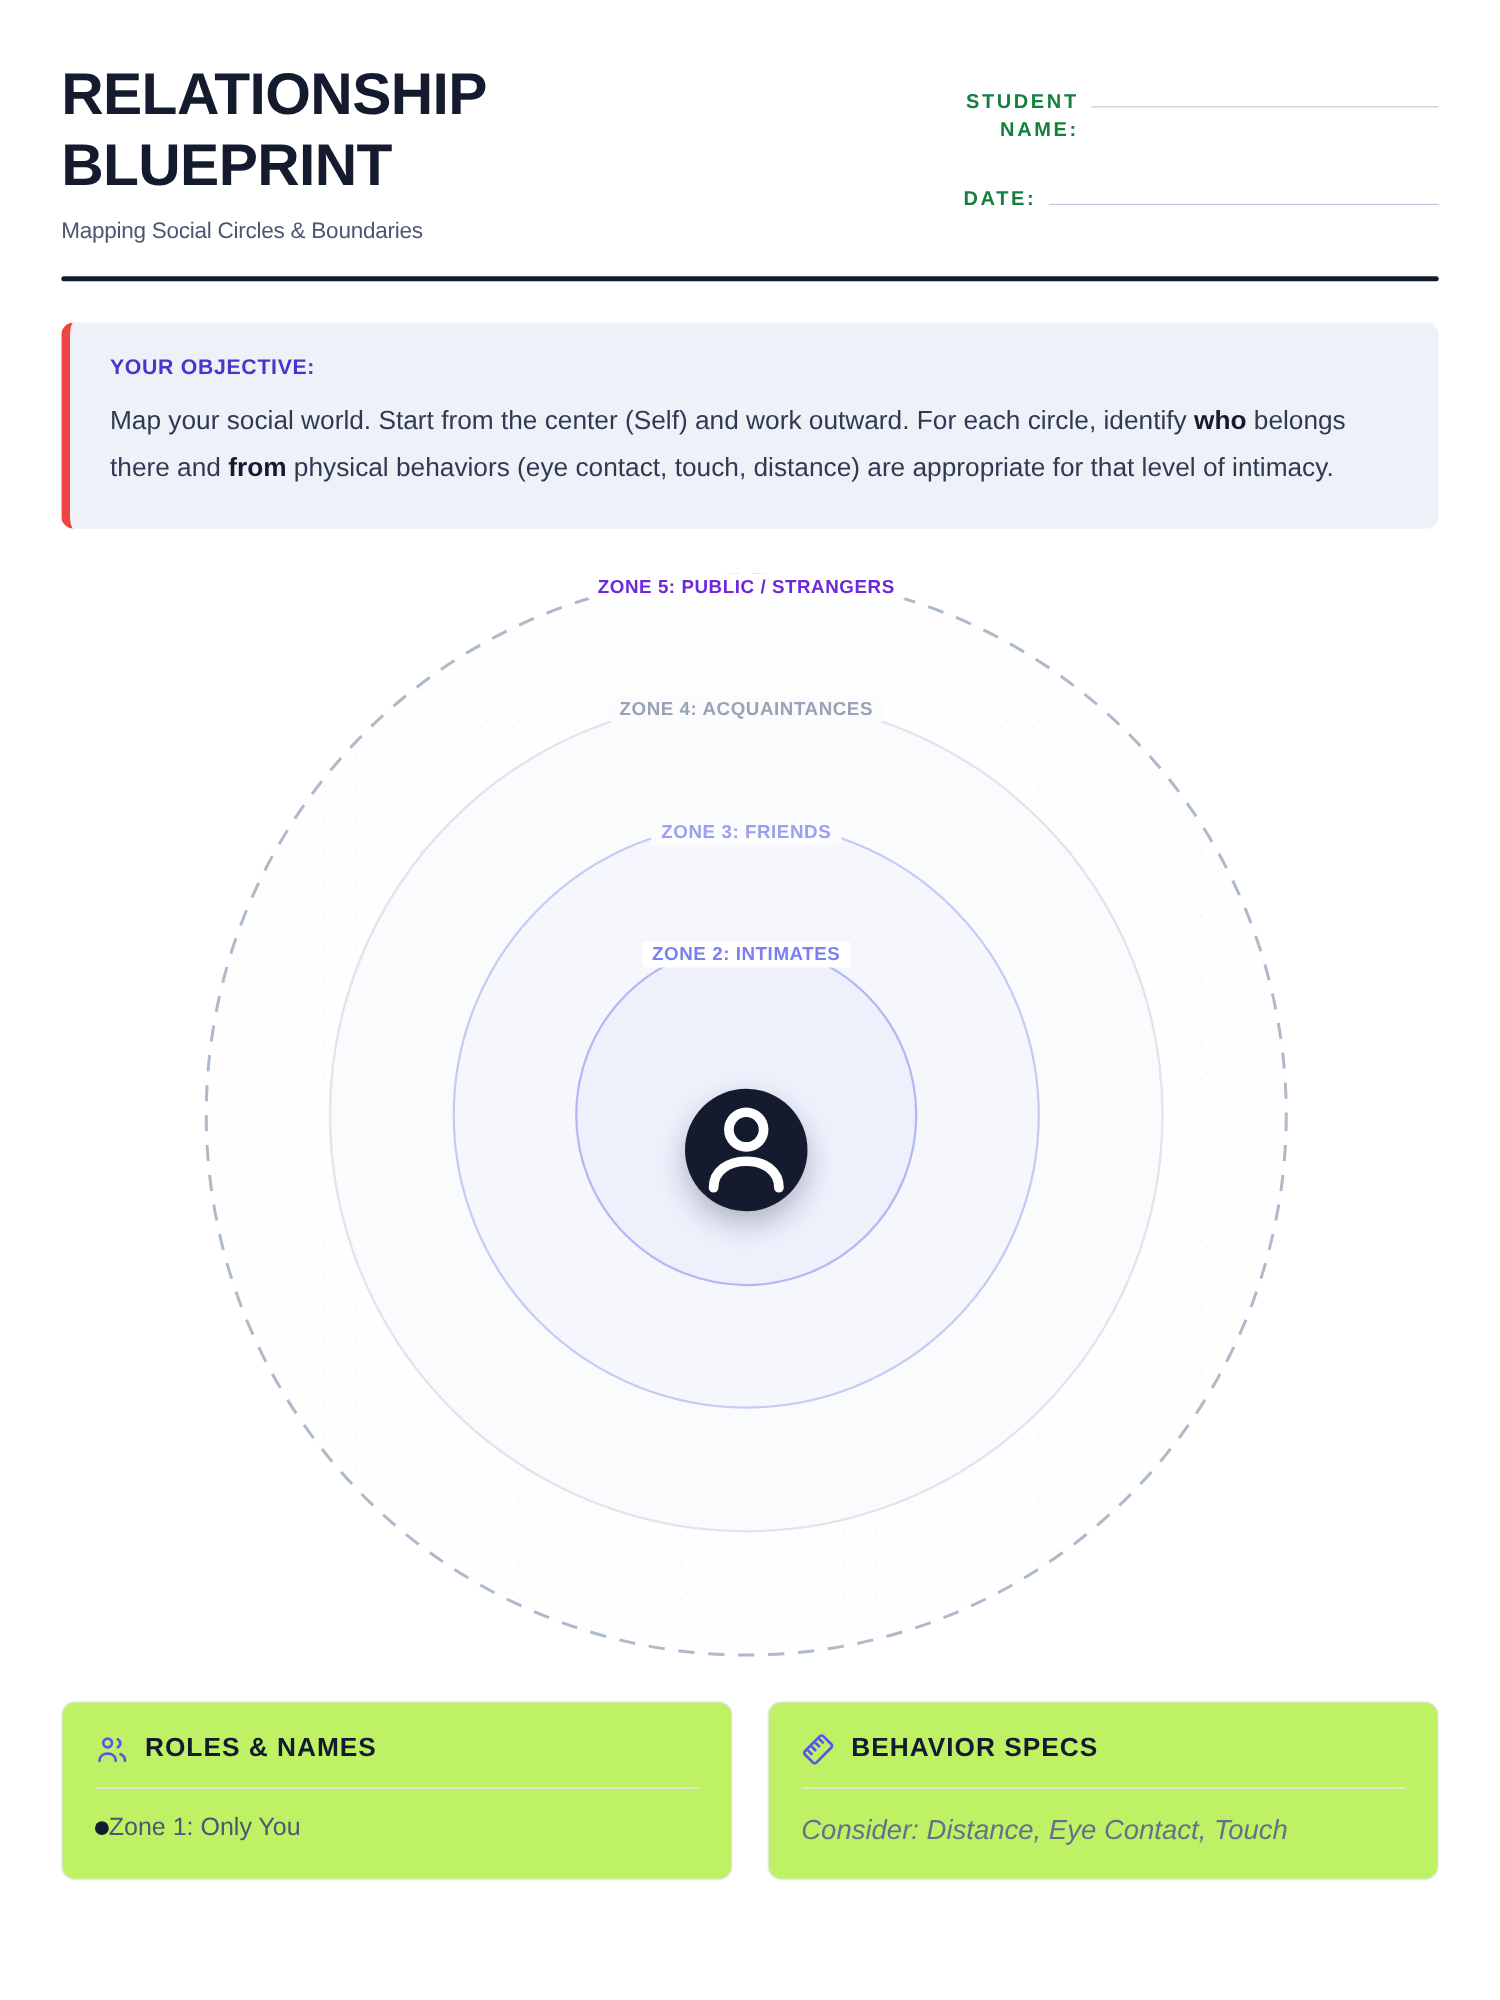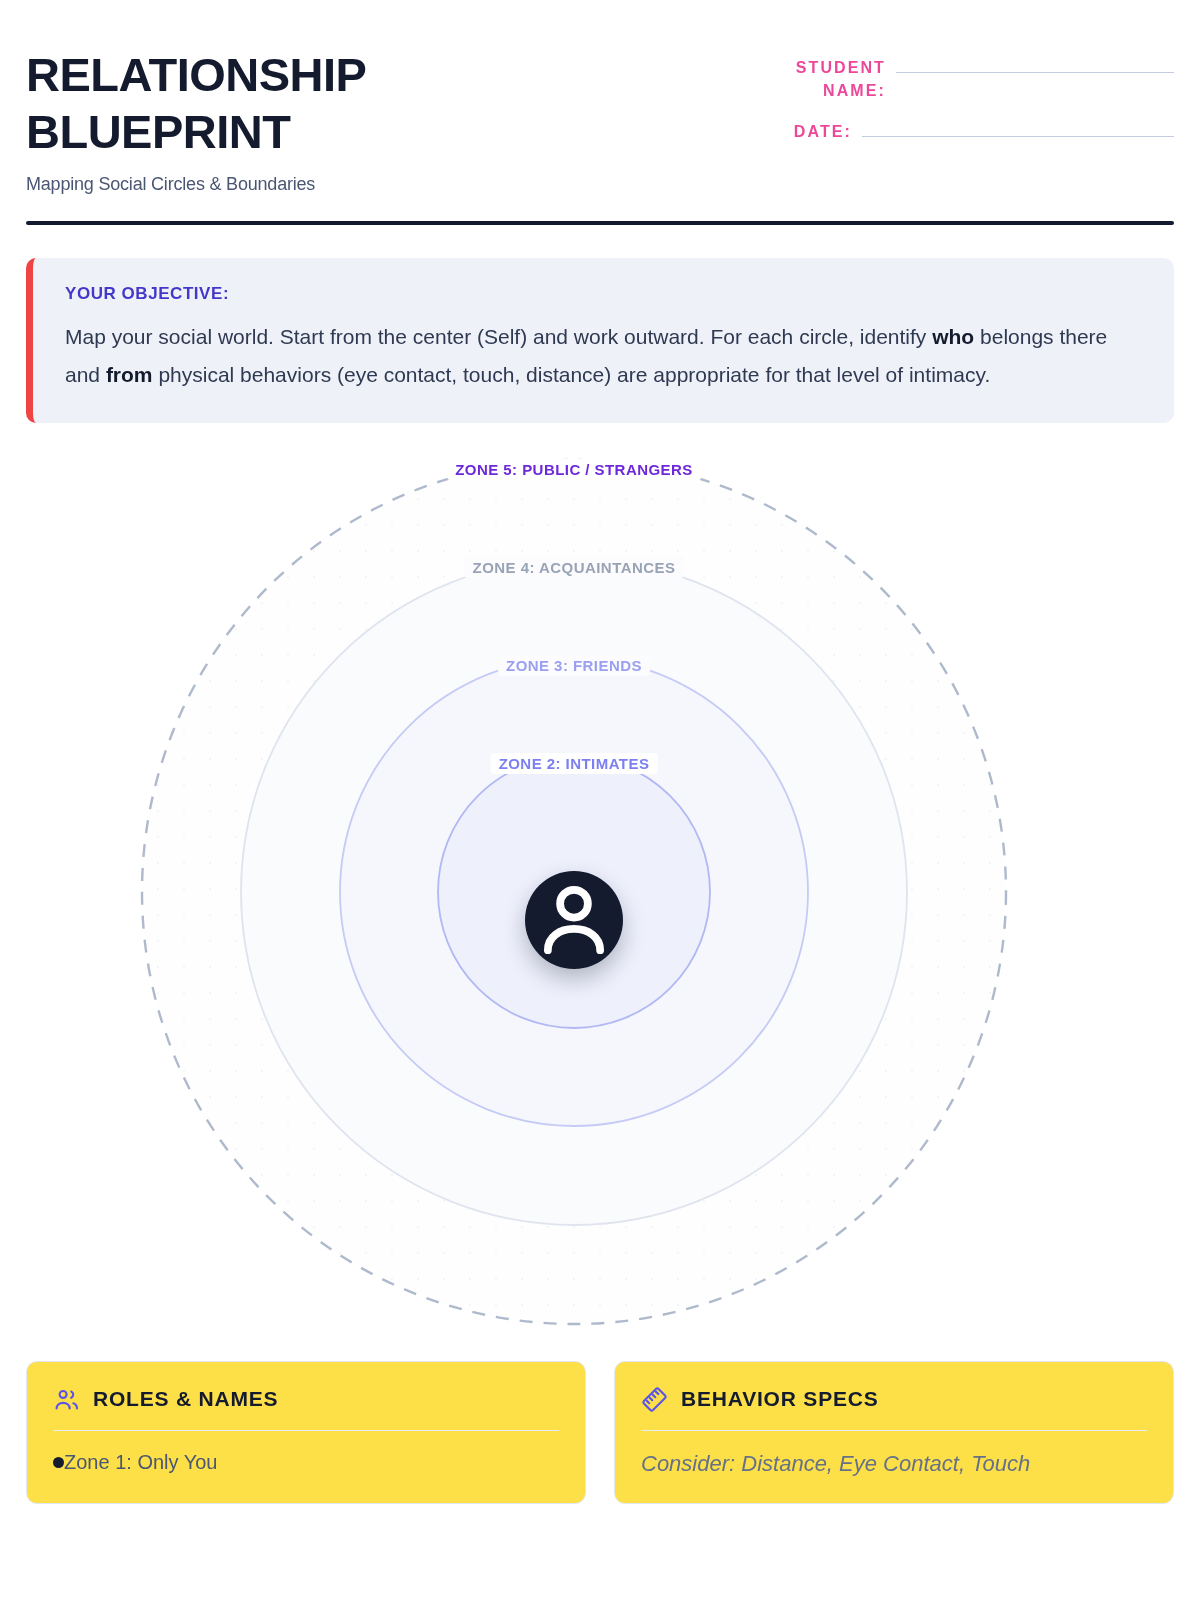--- a/index.html
+++ b/index.html
@@ -10,21 +10,21 @@
     background: #ffffff;
     font-family: "Liberation Sans", sans-serif;
     overflow: hidden;
   }
 
   .page {
     position: relative;
     width: 1200px;
     height: 1528px;
     background: #ffffff;
-    padding: 0 26px;
+    padding: 0 49px;
   }
 
   
   .header {
     display: flex;
     align-items: flex-start;
     justify-content: space-between;
     padding-top: 46px;
   }
 
@@ -58,26 +58,27 @@
     display: flex;
     align-items: baseline;
     justify-content: flex-end;
     margin-bottom: 18px;
   }
 
   .meta-label {
     font-size: 16px;
     font-weight: 700;
     letter-spacing: 2.1px;
-    color: #ec4899;
+    color: #15803d;
     text-transform: uppercase;
     text-align: right;
     white-space: pre-line;
     line-height: 1.45;
     margin-right: 10px;
+    margin-top: 14px;
   }
 
   .meta-line {
     border-bottom: 1.6px solid #c2cdde;
     height: 1px;
   }
 
   .line-name { width: 278px; margin-bottom: 4px; }
   .line-date { width: 312px; margin-bottom: -6px; }
 
@@ -160,21 +161,21 @@
   .cards {
     display: flex;
     gap: 28px;
     margin-top: 16px;
   }
 
   .card {
     flex: 1 1 0;
     border: 1.4px solid #e3e7f0;
     border-radius: 11px;
-    background: #fde047;
+    background: #bef264;
     padding: 24px 26px 26px 26px;
     min-height: 140px;
   }
 
   .card-head {
     display: flex;
     align-items: center;
     gap: 13px;
     padding-bottom: 17px;
     border-bottom: 1.4px solid #e9ecf4;

